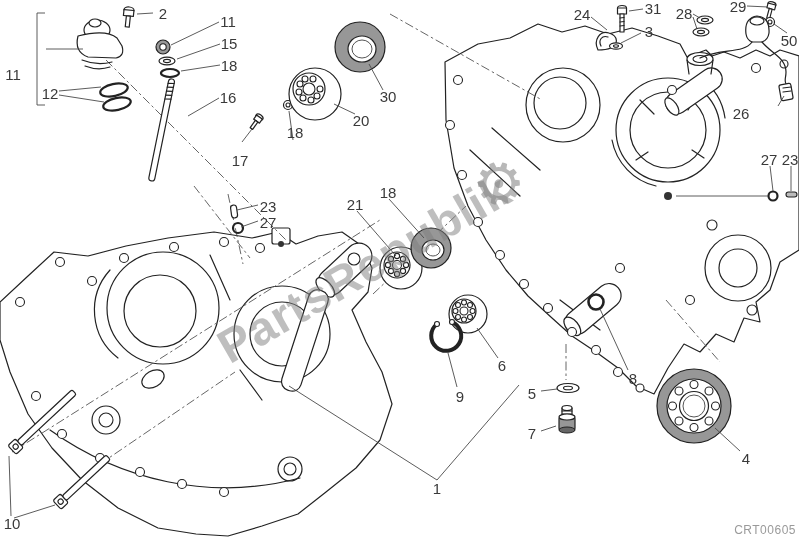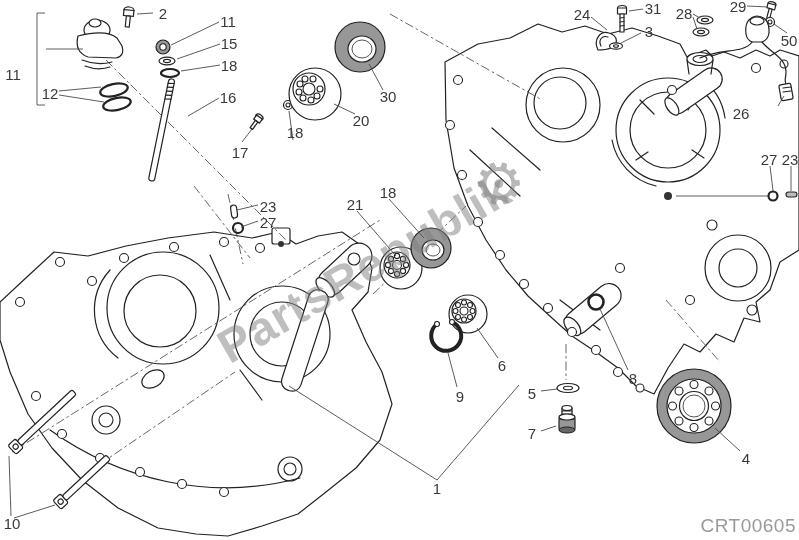--- a/index.html
+++ b/index.html
@@ -8,21 +8,21 @@
   .stage svg{position:absolute;left:0;top:0;}
   .ln{stroke:#222;fill:none;stroke-width:1.2;stroke-linejoin:round;stroke-linecap:round;}
   .fw{fill:#fff;stroke:#222;stroke-width:1.2;stroke-linejoin:round;}
   .dk{fill:#979797;stroke:#222;stroke-width:1.2;}
   .hole{fill:#fff;stroke:#222;stroke-width:1.1;}
   .ring{fill:none;stroke:#222;stroke-width:2.2;}
   .leader{stroke:#4a4a4a;stroke-width:0.9;fill:none;}
   .cl{stroke:#555;stroke-width:0.9;fill:none;stroke-dasharray:9 3 2.5 3;}
   .callout{position:absolute;transform:translate(-50%,-50%);font-size:15px;color:#3a3a3a;
            line-height:1;white-space:nowrap;}
-  .code{position:absolute;right:3px;bottom:3px;font-size:19px;color:#9a9a9a;letter-spacing:.5px;}
+  .code{position:absolute;right:3px;bottom:3px;font-size:12px;color:#9a9a9a;letter-spacing:.5px;}
   .watermark{position:absolute;left:364px;top:268px;transform:translate(-50%,-50%) rotate(-30deg);
              font-size:47px;font-weight:bold;letter-spacing:1px;color:rgba(125,125,125,.5);
              white-space:nowrap;pointer-events:none;}
   .wm-gear{position:absolute;left:499px;top:184px;transform:translate(-50%,-50%) rotate(-20deg);
            font-size:58px;color:rgba(125,125,125,.55);font-family:"DejaVu Sans",sans-serif;
            pointer-events:none;}
 </style>
 </head>
 <body>
 
@@ -379,21 +379,21 @@
   </g>
 </svg>
 
 <div class="callout" style="left:163px;top:13px">2</div>
 <div class="callout" style="left:228px;top:21px">11</div>
 <div class="callout" style="left:229px;top:43px">15</div>
 <div class="callout" style="left:229px;top:65px">18</div>
 <div class="callout" style="left:13px;top:74px">11</div>
 <div class="callout" style="left:50px;top:93px">12</div>
 <div class="callout" style="left:228px;top:97px">16</div>
-<div class="callout" style="left:240px;top:152px">17</div>
+<div class="callout" style="left:240px;top:160px">17</div>
 <div class="callout" style="left:295px;top:132px">18</div>
 <div class="callout" style="left:361px;top:120px">20</div>
 <div class="callout" style="left:388px;top:96px">30</div>
 <div class="callout" style="left:355px;top:204px">21</div>
 <div class="callout" style="left:388px;top:192px">18</div>
 <div class="callout" style="left:268px;top:206px">23</div>
 <div class="callout" style="left:268px;top:222px">27</div>
 <div class="callout" style="left:582px;top:14px">24</div>
 <div class="callout" style="left:653px;top:8px">31</div>
 <div class="callout" style="left:649px;top:31px">3</div>

